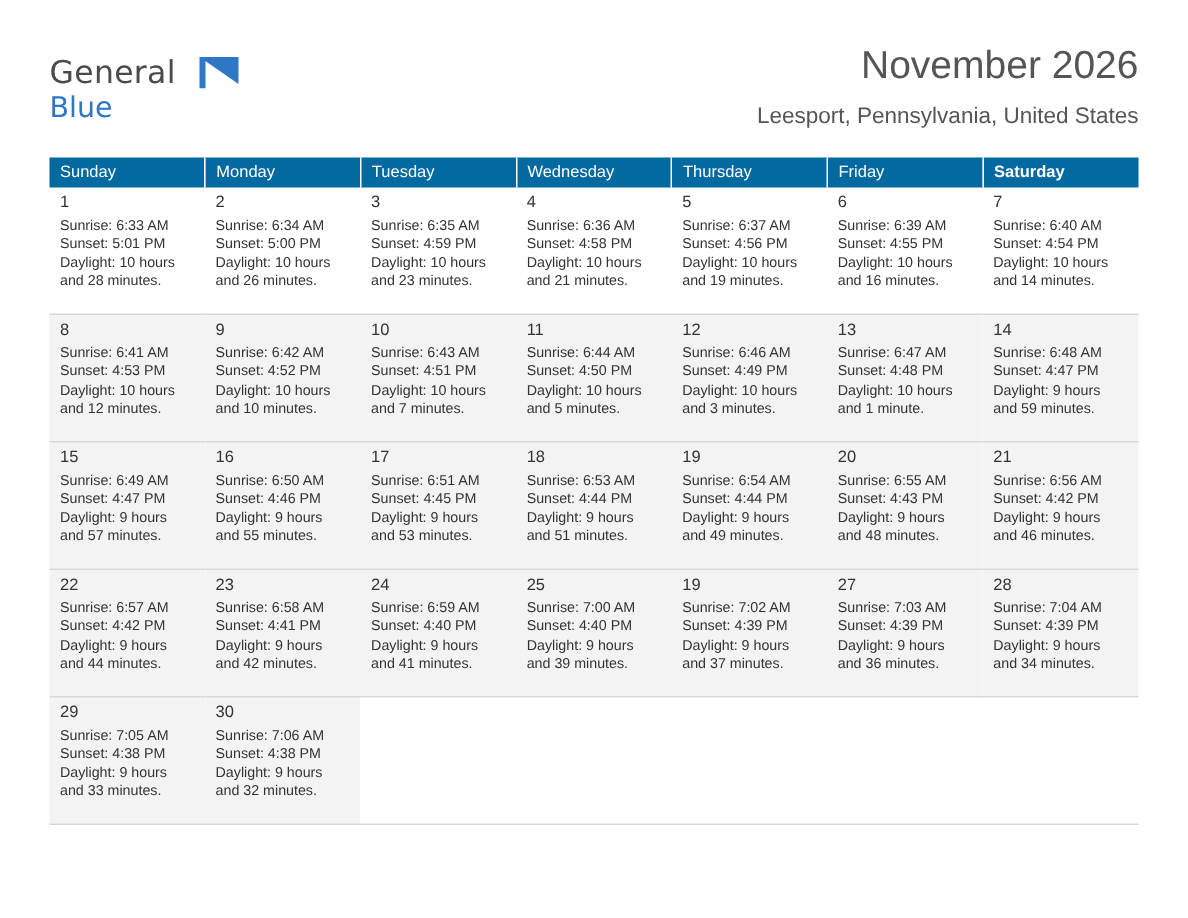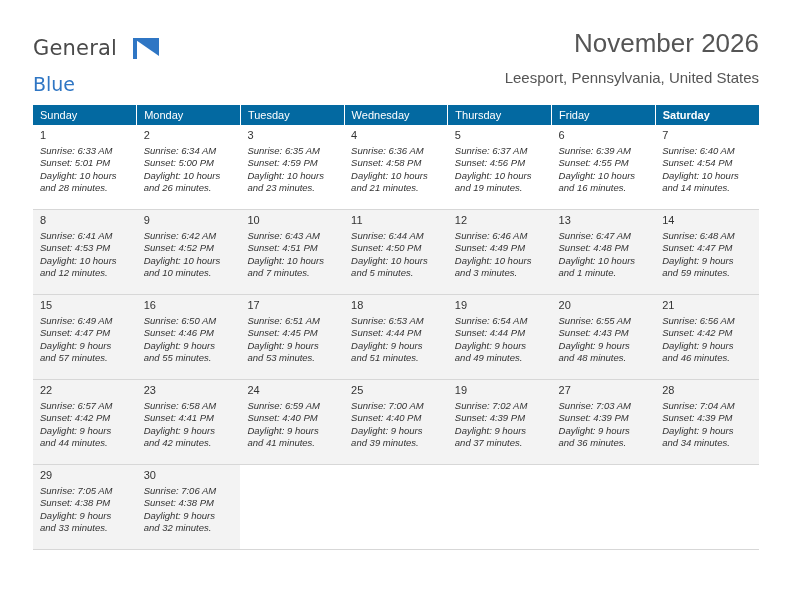--- a/index.html
+++ b/index.html
@@ -40,21 +40,21 @@
     font-size: 21px;
     color: #4a4a4a;
     letter-spacing: 0.2px;
     line-height: 24px;
     font-family: "DejaVu Sans", sans-serif;
   }
   .logo-blue {
     font-size: 19px;
     color: #2f76c4;
     line-height: 22px;
-    margin-top: 13px;
+    margin-top: 1px;
     font-family: "DejaVu Sans", sans-serif;
   }
   .logo-flag {
     position: absolute;
     left: 98px;
     top: 2px;
     width: 30px;
     height: 21px;
   }
   .title {
@@ -119,21 +119,20 @@
   .daynum {
     font-size: 11px;
     color: #333333;
     line-height: 13px;
     margin-bottom: 3px;
   }
   .info {
     font-size: 9.5px;
     color: #333333;
     line-height: 12.4px;
-    font-style: italic;
   }
   .info div {
     white-space: nowrap;
   }
 </style>
 </head>
 <body>
 
 <div class="page">
 

